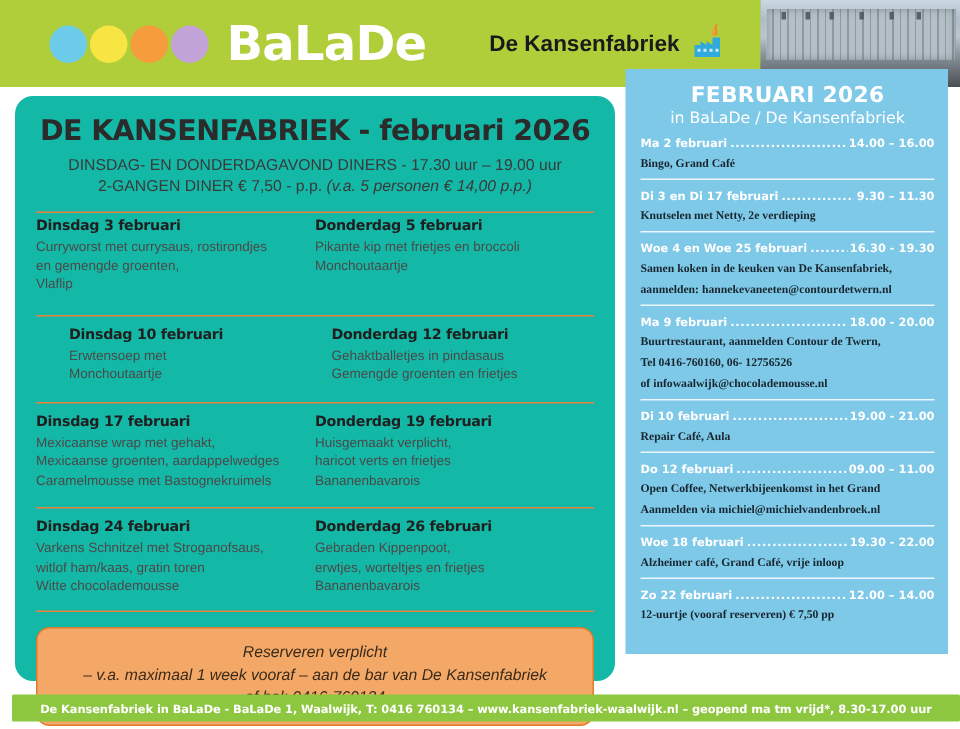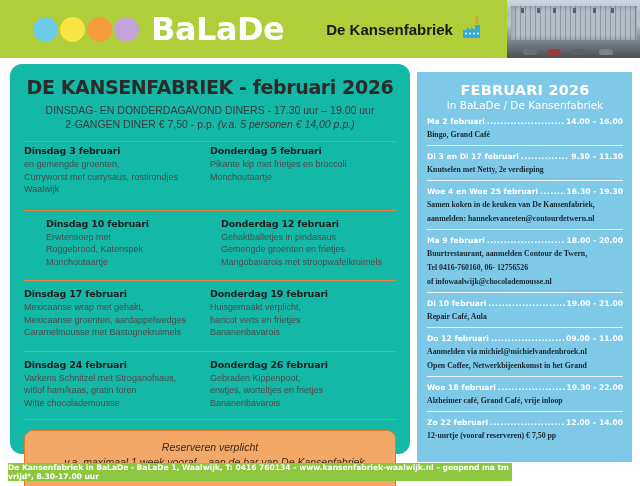--- a/index.html
+++ b/index.html
@@ -119,21 +119,21 @@
     text-align: center;
   }
   .reserve-line {
     font-style: italic; font-size: 10.5px; color: #3a2a18;
     line-height: 15px;
     font-family: "Liberation Sans", sans-serif;
   }
 
   
   .right-panel {
-    position: absolute; left: 417px; top: 72px;
+    position: absolute; left: 417px; top: 46px;
     width: 215px; height: 390px;
     background: #7ec8e8;
     padding: 10px 9px 20px 10px;
   }
   .agenda-title {
     text-align: center; color: #ffffff;
     font-size: 14.5px; font-weight: bold;
     font-family: "DejaVu Sans", sans-serif;
     letter-spacing: 0.2px;
   }
@@ -157,21 +157,21 @@
   .ev-body {
     font-size: 7.8px; font-weight: bold; color: #17262e;
     line-height: 11.5px; margin-top: 2.5px;
     font-family: Liberation Serif, serif;
   }
   .ev-sep { height: 1px; background: #ffffff; margin-top: 5px; opacity: .85; }
 
   
   .footer {
     position: absolute; left: 8px; bottom: 5px;
-    width: 504px; height: 18px;
+    width: 632px; height: 18px;
     background: #8dc63f;
     display: flex; align-items: center; justify-content: center;
     border-radius: 1px;
   }
   .footer-text {
     color: #ffffff; font-size: 7.6px; font-weight: bold;
     font-family: "DejaVu Sans", sans-serif; letter-spacing: -0.05px;
   }
 </style>
 </head>
@@ -224,44 +224,42 @@
       <div>DINSDAG- EN DONDERDAGAVOND DINERS - 17.30 uur – 19.00 uur</div>
       <div>
         <span>2-GANGEN DINER € 7,50 - p.p. </span><span class="ital">(v.a. 5 personen € 14,00 p.p.)</span>
       </div>
     </div>
 
     <div class="week-sep" style="margin-top:10px;"></div>
     <div class="week">
       <div class="col">
         <div class="day-head">Dinsdag 3 februari</div>
+        <div class="day-line">Curryworst met currysaus, rostirondjes</div>
         <div class="day-line">en gemengde groenten,</div>
-        <div class="day-line">Curryworst met currysaus, rostirondjes</div>
-        <div class="day-line">Waalwijk</div>
+        <div class="day-line">Vlaflip</div>
       </div>
       <div class="col">
         <div class="day-head">Donderdag 5 februari</div>
         <div class="day-line">Pikante kip met frietjes en broccoli</div>
         <div class="day-line">Monchoutaartje</div>
       </div>
     </div>
 
     <div class="week-sep" style="margin-top:14px;"></div>
     <div class="week" style="margin-top:7px;padding-left:36px;">
       <div class="col">
         <div class="day-head">Dinsdag 10 februari</div>
         <div class="day-line">Erwtensoep met</div>
-        <div class="day-line">Roggebrood, Katenspek</div>
         <div class="day-line">Monchoutaartje</div>
       </div>
       <div class="col">
         <div class="day-head">Donderdag 12 februari</div>
         <div class="day-line">Gehaktballetjes in pindasaus</div>
         <div class="day-line">Gemengde groenten en frietjes</div>
-        <div class="day-line">Mangobavarois met stroopwafelkruimels</div>
       </div>
     </div>
 
     <div class="week-sep" style="margin-top:12px;"></div>
     <div class="week" style="margin-top:7px;">
       <div class="col">
         <div class="day-head">Dinsdag 17 februari</div>
         <div class="day-line">Mexicaanse wrap met gehakt,</div>
         <div class="day-line">Mexicaanse groenten, aardappelwedges</div>
         <div class="day-line">Caramelmousse met Bastognekruimels</div>
@@ -355,22 +353,22 @@
       <div class="ev-body">Repair Café, Aula</div>
       <div class="ev-sep"></div>
     </div>
 
     <div class="ev">
       <div class="ev-head">
         <span>Do 12 februari</span>
         <span class="dots-fill">..........................................................</span>
         <span>09.00 – 11.00</span>
       </div>
+      <div class="ev-body">Open Coffee, Netwerkbijeenkomst in het Grand</div>
       <div class="ev-body">Aanmelden via  michiel@michielvandenbroek.nl</div>
-      <div class="ev-body">Open Coffee, Netwerkbijeenkomst in het Grand</div>
       <div class="ev-sep"></div>
     </div>
 
     <div class="ev">
       <div class="ev-head">
         <span>Woe 18 februari</span>
         <span class="dots-fill">..........................................................</span>
         <span>19.30 - 22.00</span>
       </div>
       <div class="ev-body">Alzheimer café, Grand Café, vrije inloop</div>

